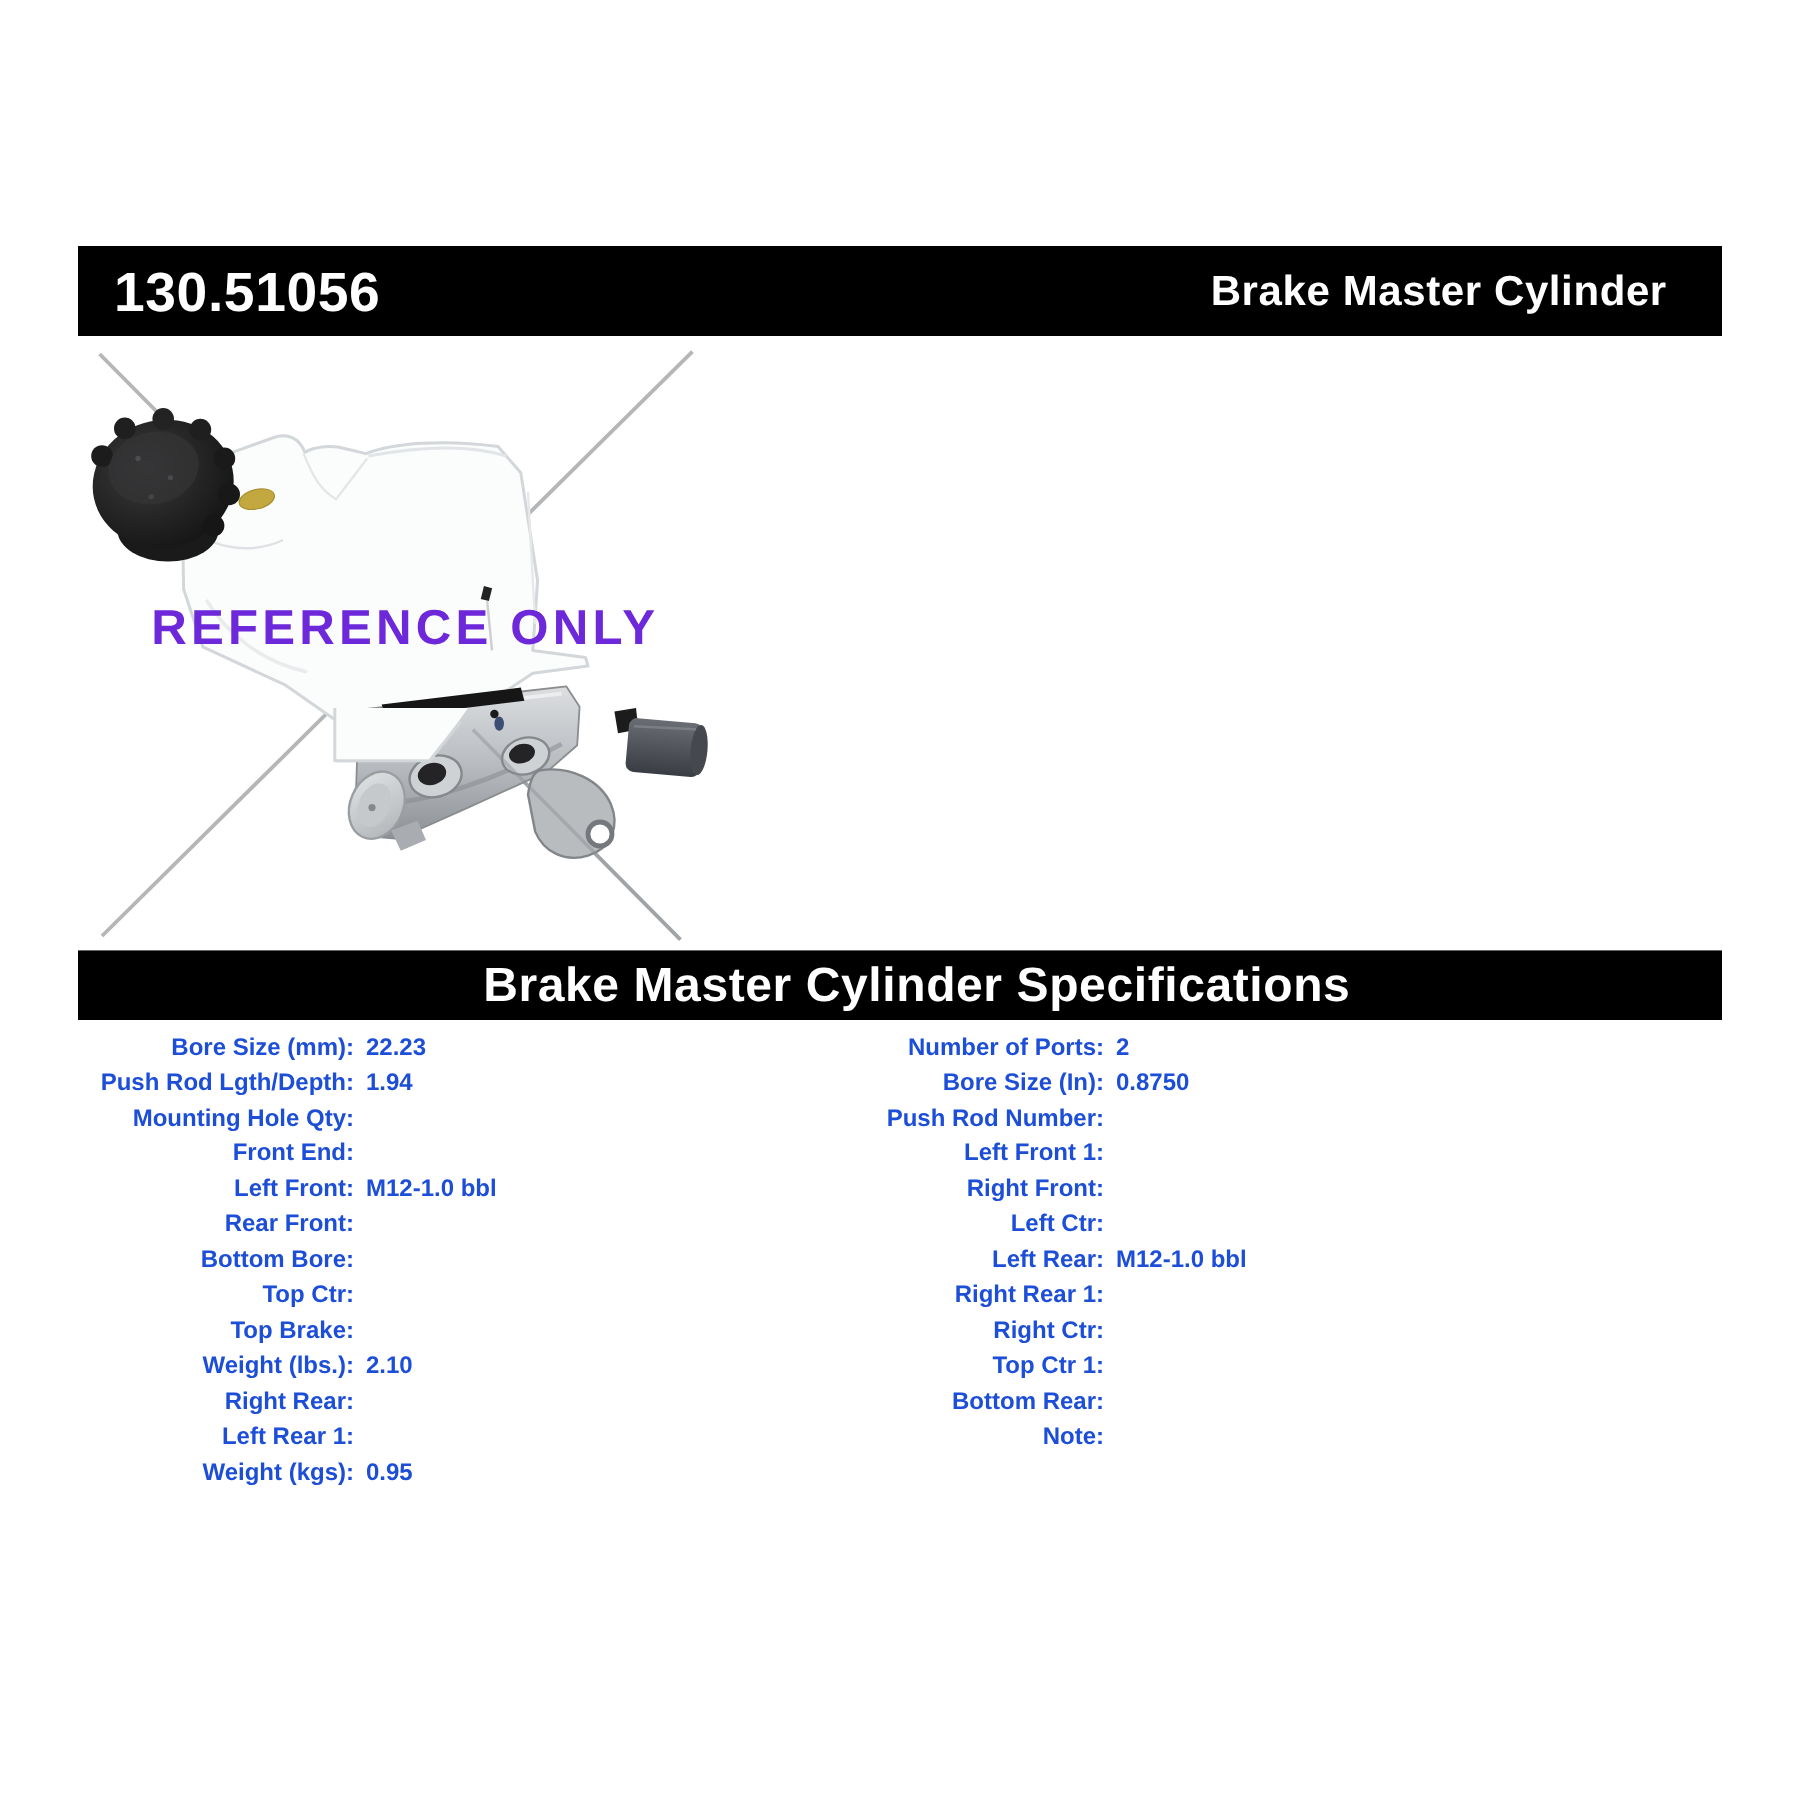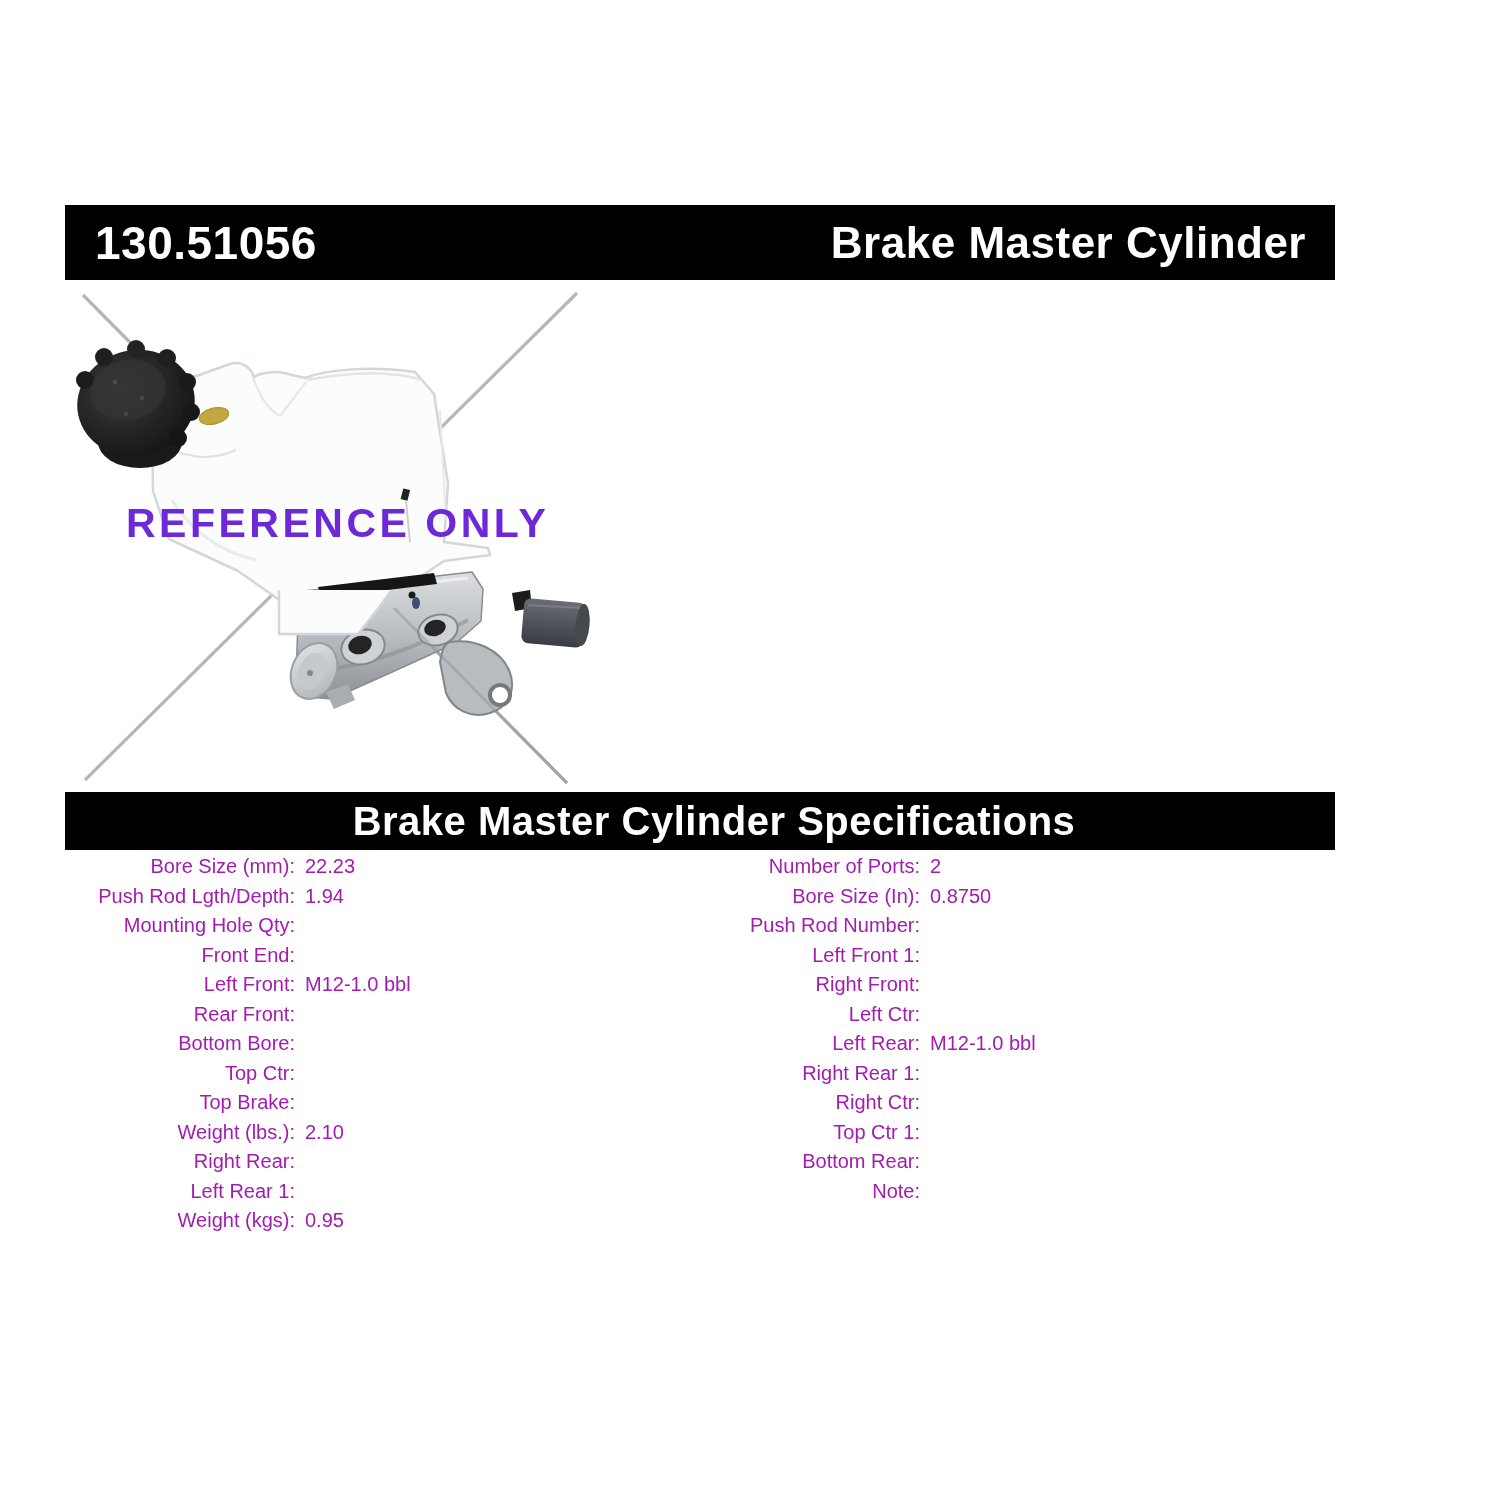--- a/index.html
+++ b/index.html
@@ -5,52 +5,52 @@
   html,body{margin:0;padding:0;background:#ffffff;}
   #page{
     position:relative;
     width:1500px;height:1500px;
     background:#ffffff;
     font-family:"Liberation Sans", sans-serif;
     overflow:hidden;
   }
   
   .bar{
-    position:absolute;left:65px;width:1270px;
+    position:absolute;left:65px;width:1370px;
     background:#000;color:#fff;
     display:flex;align-items:center;
   }
   #header-bar{top:205px;height:75px;justify-content:space-between;}
   #header-bar .part-number{
     font-size:46px;font-weight:bold;padding-left:30px;letter-spacing:0.5px;
   }
   #header-bar .product-title{
-    font-size:44px;font-weight:bold;padding-right:29px;letter-spacing:0.5px;
+    font-size:35px;font-weight:bold;padding-right:46px;letter-spacing:0.5px;
   }
   
   #spec-header-bar{top:792px;height:58px;justify-content:center;}
   #spec-header-bar .spec-title{
     font-size:40px;font-weight:bold;letter-spacing:0.5px;margin-left:28px;
   }
   
   #product-image{
     position:absolute;left:60px;top:290px;width:560px;height:510px;
   }
   #watermark-text{
     position:absolute;left:126px;top:503px;
     font-size:41px;line-height:41px;font-weight:bold;letter-spacing:3.5px;
     color:#6d28d9;white-space:nowrap;
   }
   
   .spec-col{position:absolute;top:855px;}
   #spec-col-left{left:65px;width:635px;}
   #spec-col-right{left:700px;width:735px;}
   .spec-row{
-    height:29.5px;display:flex;align-items:flex-start;
-    font-size:20px;font-weight:normal;color:#a21caf;
+    height:29.5px;display:flex;align-items:flex-end;
+    font-size:20px;font-weight:bold;color:#1d4ed8;
   }
   .spec-label{width:230px;text-align:right;flex:none;}
   #spec-col-right .spec-label{width:220px;}
   .spec-value{margin-left:10px;text-align:left;white-space:nowrap;}
 </style>
 </head>
 <body>
 
 <div id="page">
 

